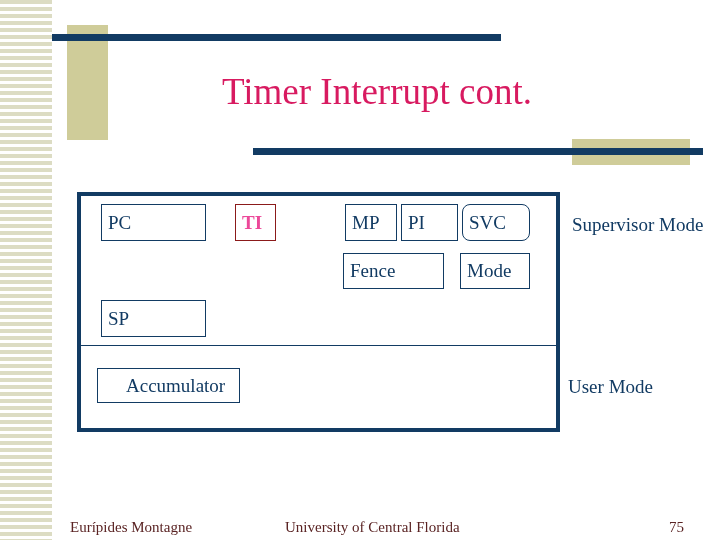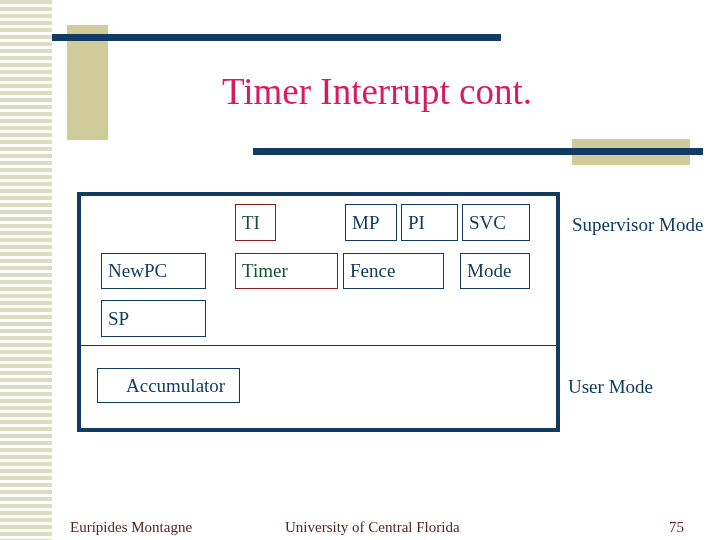--- a/index.html
+++ b/index.html
@@ -70,29 +70,30 @@
     font-size:19px;
     font-family:"Liberation Serif", serif;
     display:flex;
     align-items:center;
     padding-left:6px;
     white-space:nowrap;
     background:#ffffff;
   }
   .box.red{
     border-color:#8b1a1a;
-    color:#14532d;
+    color:#ec4899;
+    font-weight:bold;
   }
   
   .b-pc        {left:101px; top:204px; width:105px; height:37px;}
   .b-ti        {left:235px; top:204px; width:41px;  height:37px;}
   .b-ov        {left:281px; top:204px; width:60px;  height:37px;}
   .b-mp        {left:345px; top:204px; width:52px;  height:37px;}
   .b-pi        {left:401px; top:204px; width:57px;  height:37px;}
-  .b-svc       {left:462px; top:204px; width:68px;  height:37px;}
+  .b-svc       {left:462px; top:204px; width:68px;  height:37px;border-radius:8px;}
   .b-newpc     {left:101px; top:253px; width:105px; height:36px;}
   .b-timer     {left:235px; top:253px; width:103px; height:36px;}
   .b-fence     {left:343px; top:253px; width:101px; height:36px;text-align:center;}
   .b-mode      {left:460px; top:253px; width:70px;  height:36px;}
   .b-sp        {left:101px; top:300px; width:105px; height:37px;}
   .b-acc       {left:97px;  top:368px; width:143px; height:35px;padding-left:28px;}
   
   .mode-label{
     position:absolute;
     color:#123b63;
@@ -124,27 +125,26 @@
   <div class="khaki-vert"></div>
   <div class="rule-top"></div>
   <div class="khaki-horz"></div>
   <div class="rule-mid"></div>
 
   <div class="title">Timer Interrupt cont.</div>
 
   <div class="frame"></div>
   <div class="frame-divider"></div>
 
+  <div class="box b-pc">PC</div>
   <div class="box red b-ti">TI</div>
   <div class="box b-mp">MP</div>
   <div class="box b-pi">PI</div>
   <div class="box b-svc">SVC</div>
 
-  <div class="box b-newpc">NewPC</div>
-  <div class="box red b-timer">Timer</div>
   <div class="box b-fence">Fence</div>
   <div class="box b-mode">Mode</div>
 
   <div class="box b-sp">SP</div>
 
   <div class="box b-acc">Accumulator</div>
 
   <div class="mode-label m-super">Supervisor Mode</div>
   <div class="mode-label m-user">User Mode</div>
 

